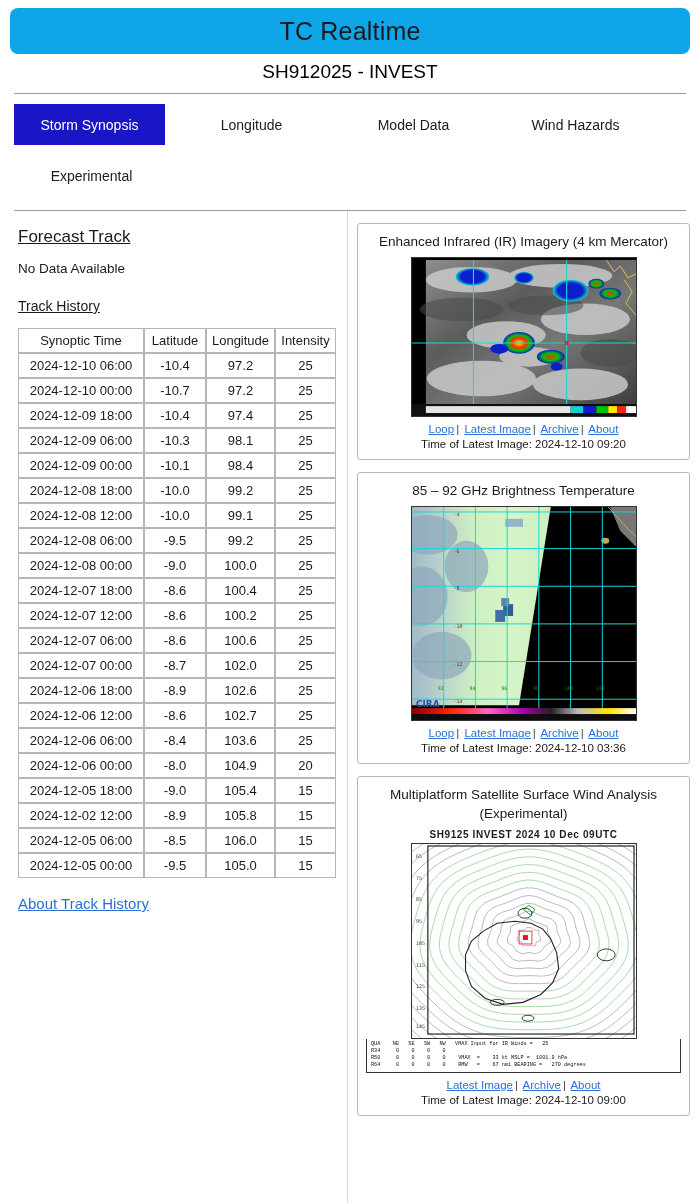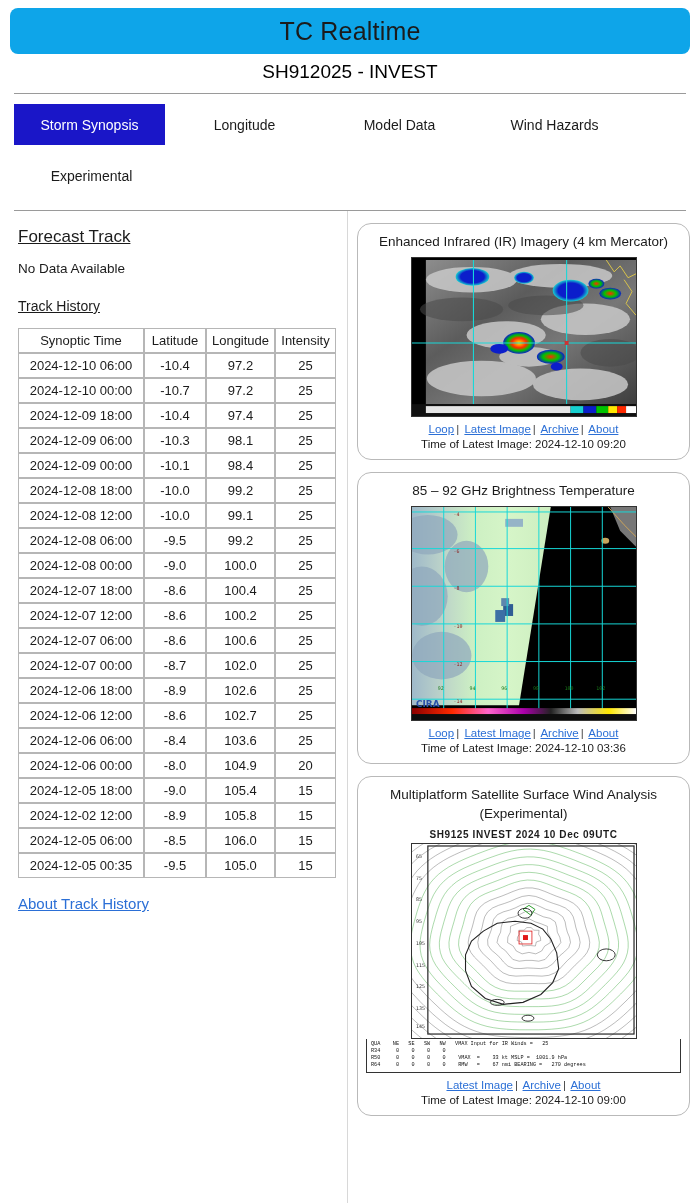--- a/index.html
+++ b/index.html
@@ -41,21 +41,21 @@
     border: 0;
     border-top: 1.5px solid #9a9a9a;
     margin: 0 14px;
   }
 
   
   .tabs {
     display: flex;
     flex-wrap: wrap;
     padding: 10px 14px 0 14px;
-    column-gap: 4px;
+    column-gap: 11px;
   }
   .tab {
     height: 41px;
     display: flex;
     align-items: center;
     justify-content: center;
     font-size: 14px;
     color: #1b1b1b;
     cursor: pointer;
     padding: 0 14px;
@@ -140,21 +140,21 @@
     margin-top: 17px;
     font-size: 15px;
     color: #2b6fd6;
     text-decoration: underline;
     cursor: pointer;
   }
 
   
   .panel {
     border: 1px solid #b9b9b9;
-    border-radius: 14px;
+    border-radius: 3px;
     background: #ffffff;
     padding: 9px 8px 9px 8px;
     margin-bottom: 12px;
   }
   .panel-title {
     text-align: center;
     font-size: 13.5px;
     line-height: 1.35;
     color: #1b1b1b;
     padding: 0 6px 6px 6px;
@@ -369,21 +369,21 @@
             <td>105.8</td>
             <td>15</td>
           </tr>
           <tr>
             <td>2024-12-05 06:00</td>
             <td>-8.5</td>
             <td>106.0</td>
             <td>15</td>
           </tr>
           <tr>
-            <td>2024-12-05 00:35</td>
+            <td>2024-12-05 00:00</td>
             <td>-9.5</td>
             <td>105.0</td>
             <td>15</td>
           </tr>
         </tbody>
     </table>
 
     <a class="about-link">About Track History</a>
   </div>
 

